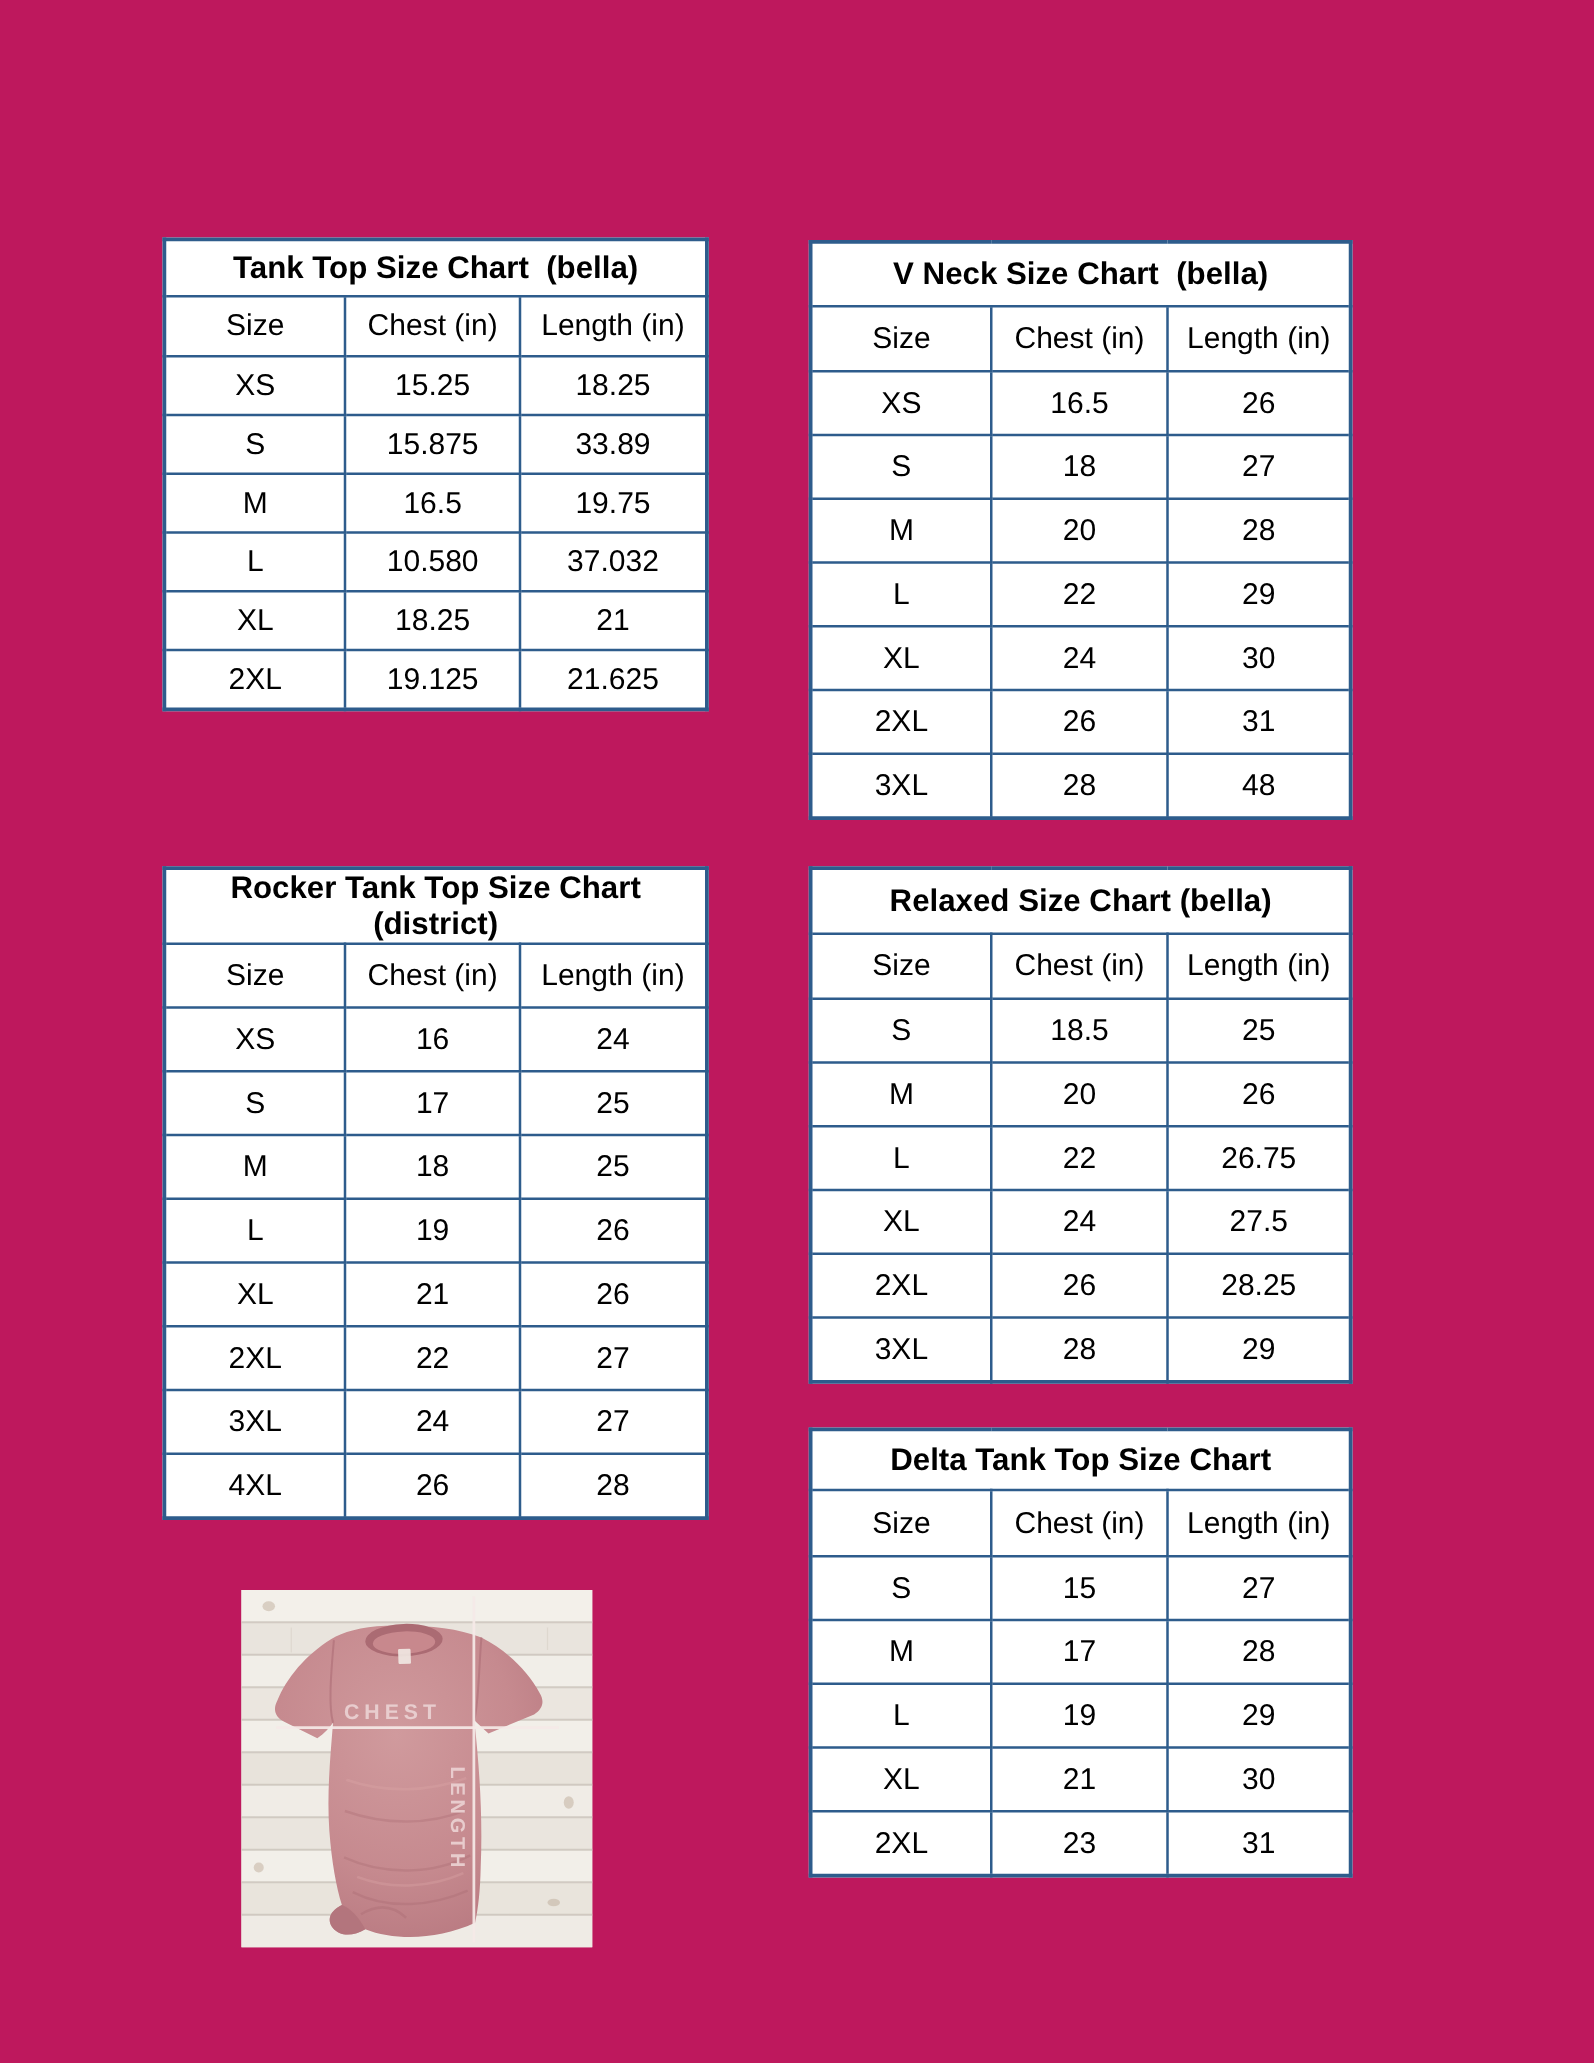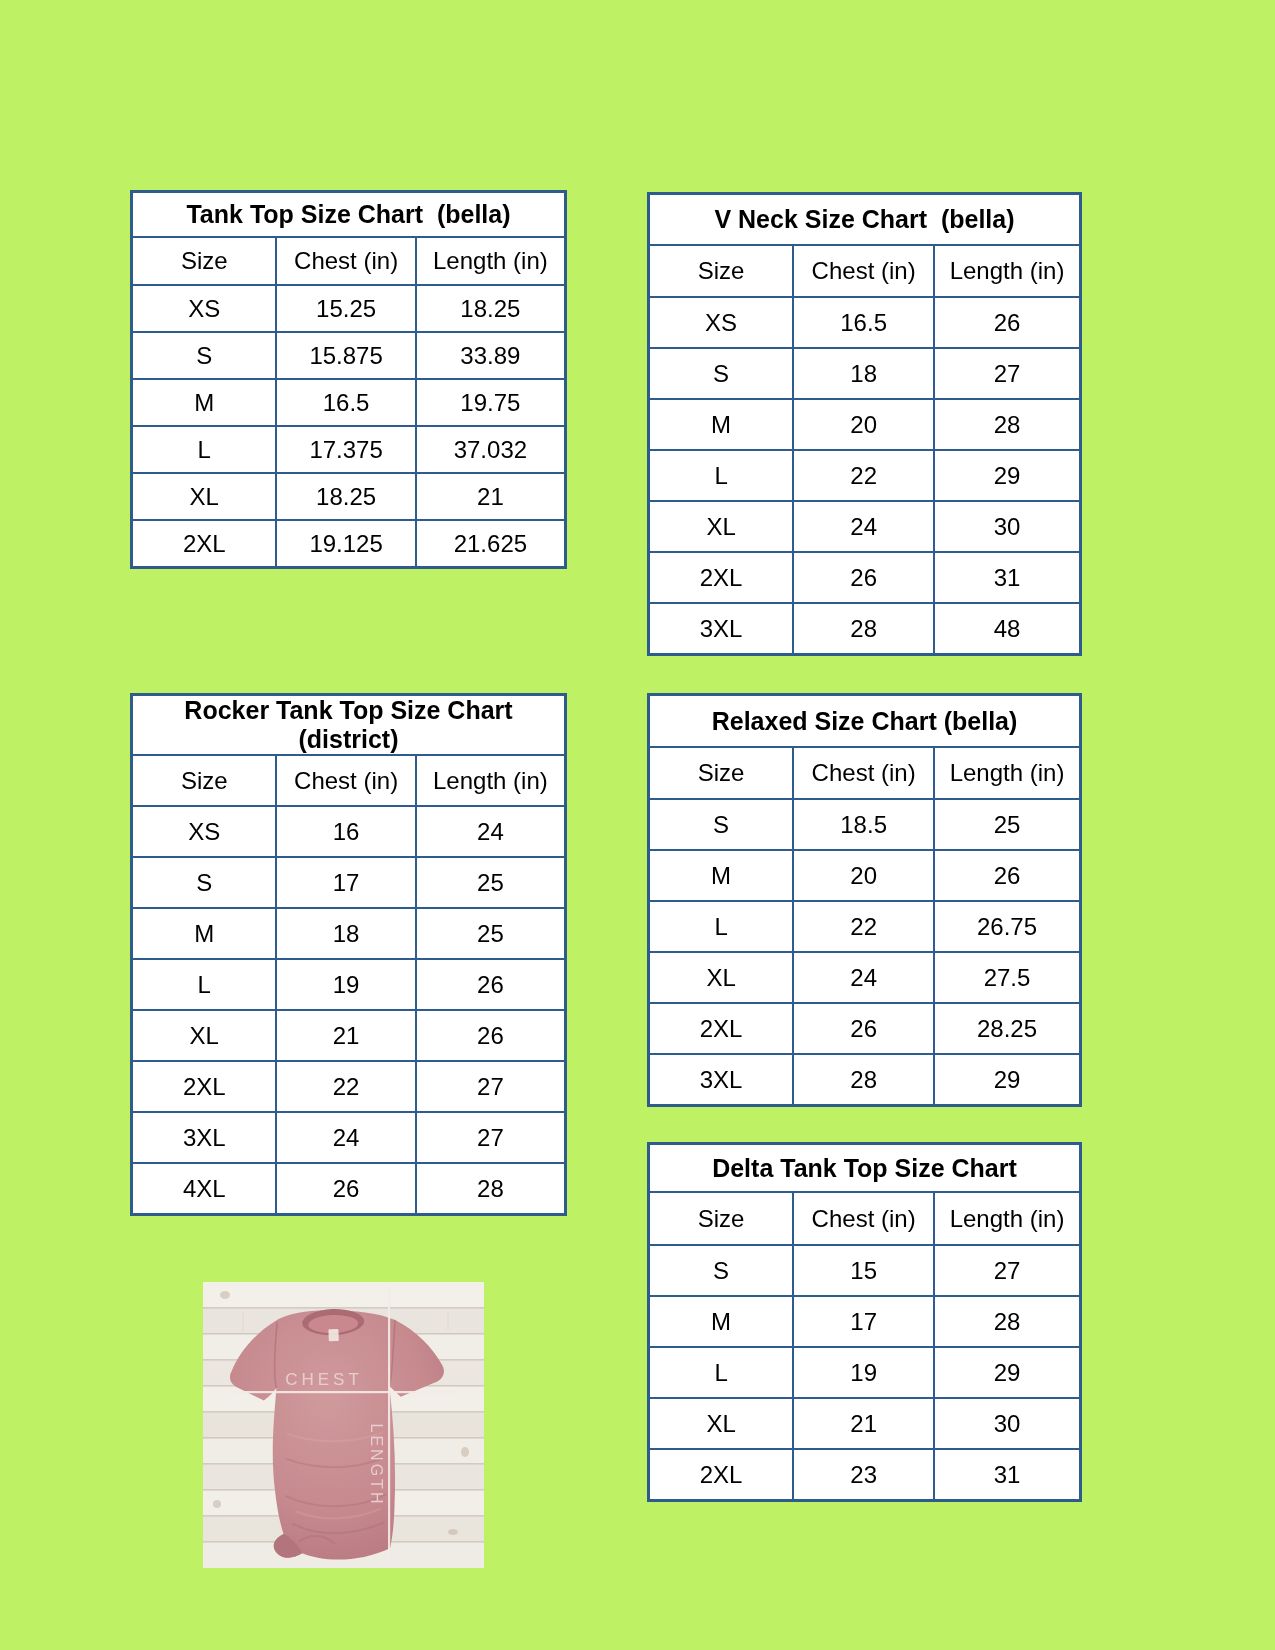--- a/index.html
+++ b/index.html
@@ -1,19 +1,19 @@
 <!DOCTYPE html>
 <html><head>
 <meta charset="utf-8">
 <style>
   html,body{margin:0;padding:0;background:#ffffff;}
   .page{
     position:relative;
     width:1275px;height:1650px;
-    background:#bef264;
+    background:#be185d;
     font-family:"Liberation Sans", sans-serif;
     color:#000;
     overflow:hidden;
   }
   .tbl-wrap{position:absolute;}
   table.size-table{
     border-collapse:collapse;
     width:100%;
     table-layout:fixed;
     background:#ffffff;
@@ -41,21 +41,21 @@
   .tb4 .title-row th{height:46px}.tb4 .head-row th{height:51px}.tb4 tbody td{height:49px}
 
   .pos-t0{left:130px;top:190px;width:437px;}
   .pos-t1{left:647px;top:192px;width:435px;}
   .pos-t2{left:130px;top:693px;width:437px;border-radius:18px;}
   .pos-t3{left:647px;top:693px;width:435px;}
   .pos-t4{left:647px;top:1142px;width:435px;}
 
   .photo{
     position:absolute;left:175px;top:1254px;width:281px;height:286px;
-    margin:16px;padding:12px;
+    margin:6px;padding:12px;font-weight:bold;
   }
   .photo svg{display:block;width:100%;height:100%;}
 </style>
 </head>
 <body>
 
 <div class="page">
 
   <div class="tbl-wrap pos-t0">
     <table class="size-table tb0">
@@ -85,21 +85,21 @@
             <td>15.875</td>
             <td>33.89</td>
           </tr>
           <tr>
             <td>M</td>
             <td>16.5</td>
             <td>19.75</td>
           </tr>
           <tr>
             <td>L</td>
-            <td>17.375</td>
+            <td>10.580</td>
             <td>37.032</td>
           </tr>
           <tr>
             <td>XL</td>
             <td>18.25</td>
             <td>21</td>
           </tr>
           <tr>
             <td>2XL</td>
             <td>19.125</td>

